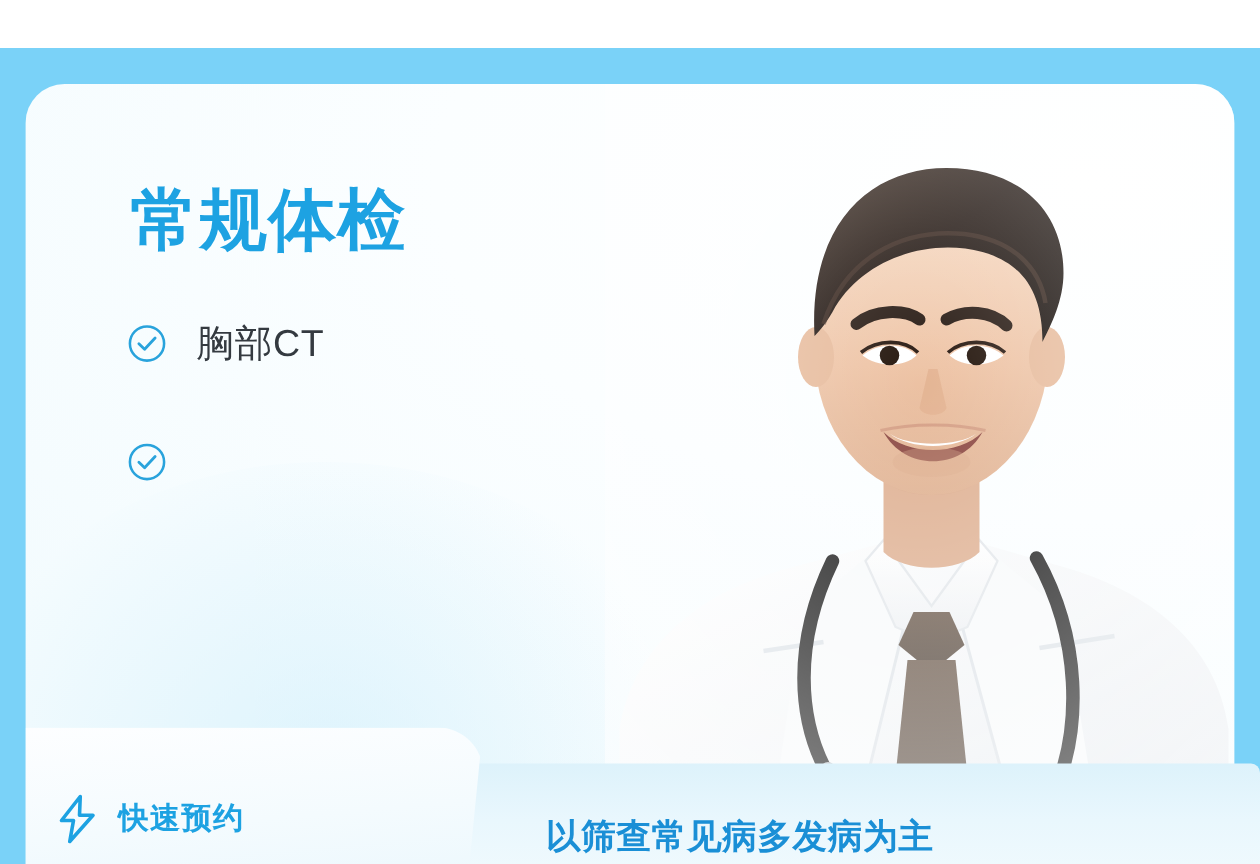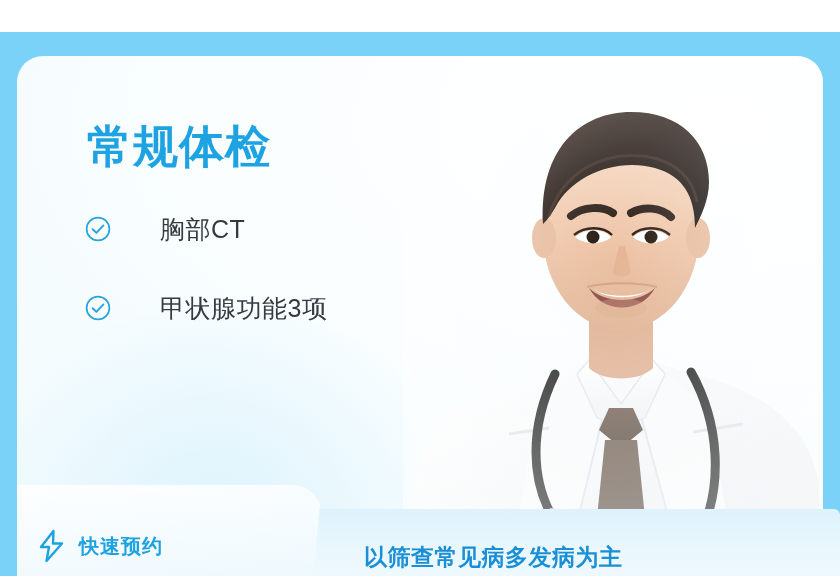--- a/index.html
+++ b/index.html
@@ -69,21 +69,20 @@
   .feature-list {
     list-style: none;
     margin: 0;
     padding: 0;
   }
   .feature-item {
     display: flex;
     align-items: center;
     height: 44px;
     margin-bottom: 35px;
-    gap: 29px;
   }
   .feature-item:last-child { margin-bottom: 0; }
 
   .check-icon {
     flex: 0 0 auto;
     width: 26px;
     height: 26px;
     margin-right: 20px;
     display: block;
   }
@@ -286,21 +285,20 @@
         </li>
 
 
         <li class="feature-item">
           <span class="check-icon">
             <svg viewBox="0 0 26 26" xmlns="http://www.w3.org/2000/svg" aria-hidden="true">
               <circle cx="13" cy="13" r="11.4" fill="none" stroke="#29A3DC" stroke-width="1.7"></circle>
               <path d="M 7.6 13.2 L 11.4 16.8 L 18.4 9.4" fill="none" stroke="#29A3DC" stroke-width="1.9" stroke-linecap="round" stroke-linejoin="round"></path>
             </svg>
           </span>
-          <span class="feature-label">甲状腺功能3项</span>
         </li>
       </ul>
     </div>
   </div>
 
   <div class="bottom">
 
     <div class="bar-right">
       <span class="bar-right-label">以筛查常见病多发病为主</span>
     </div>

